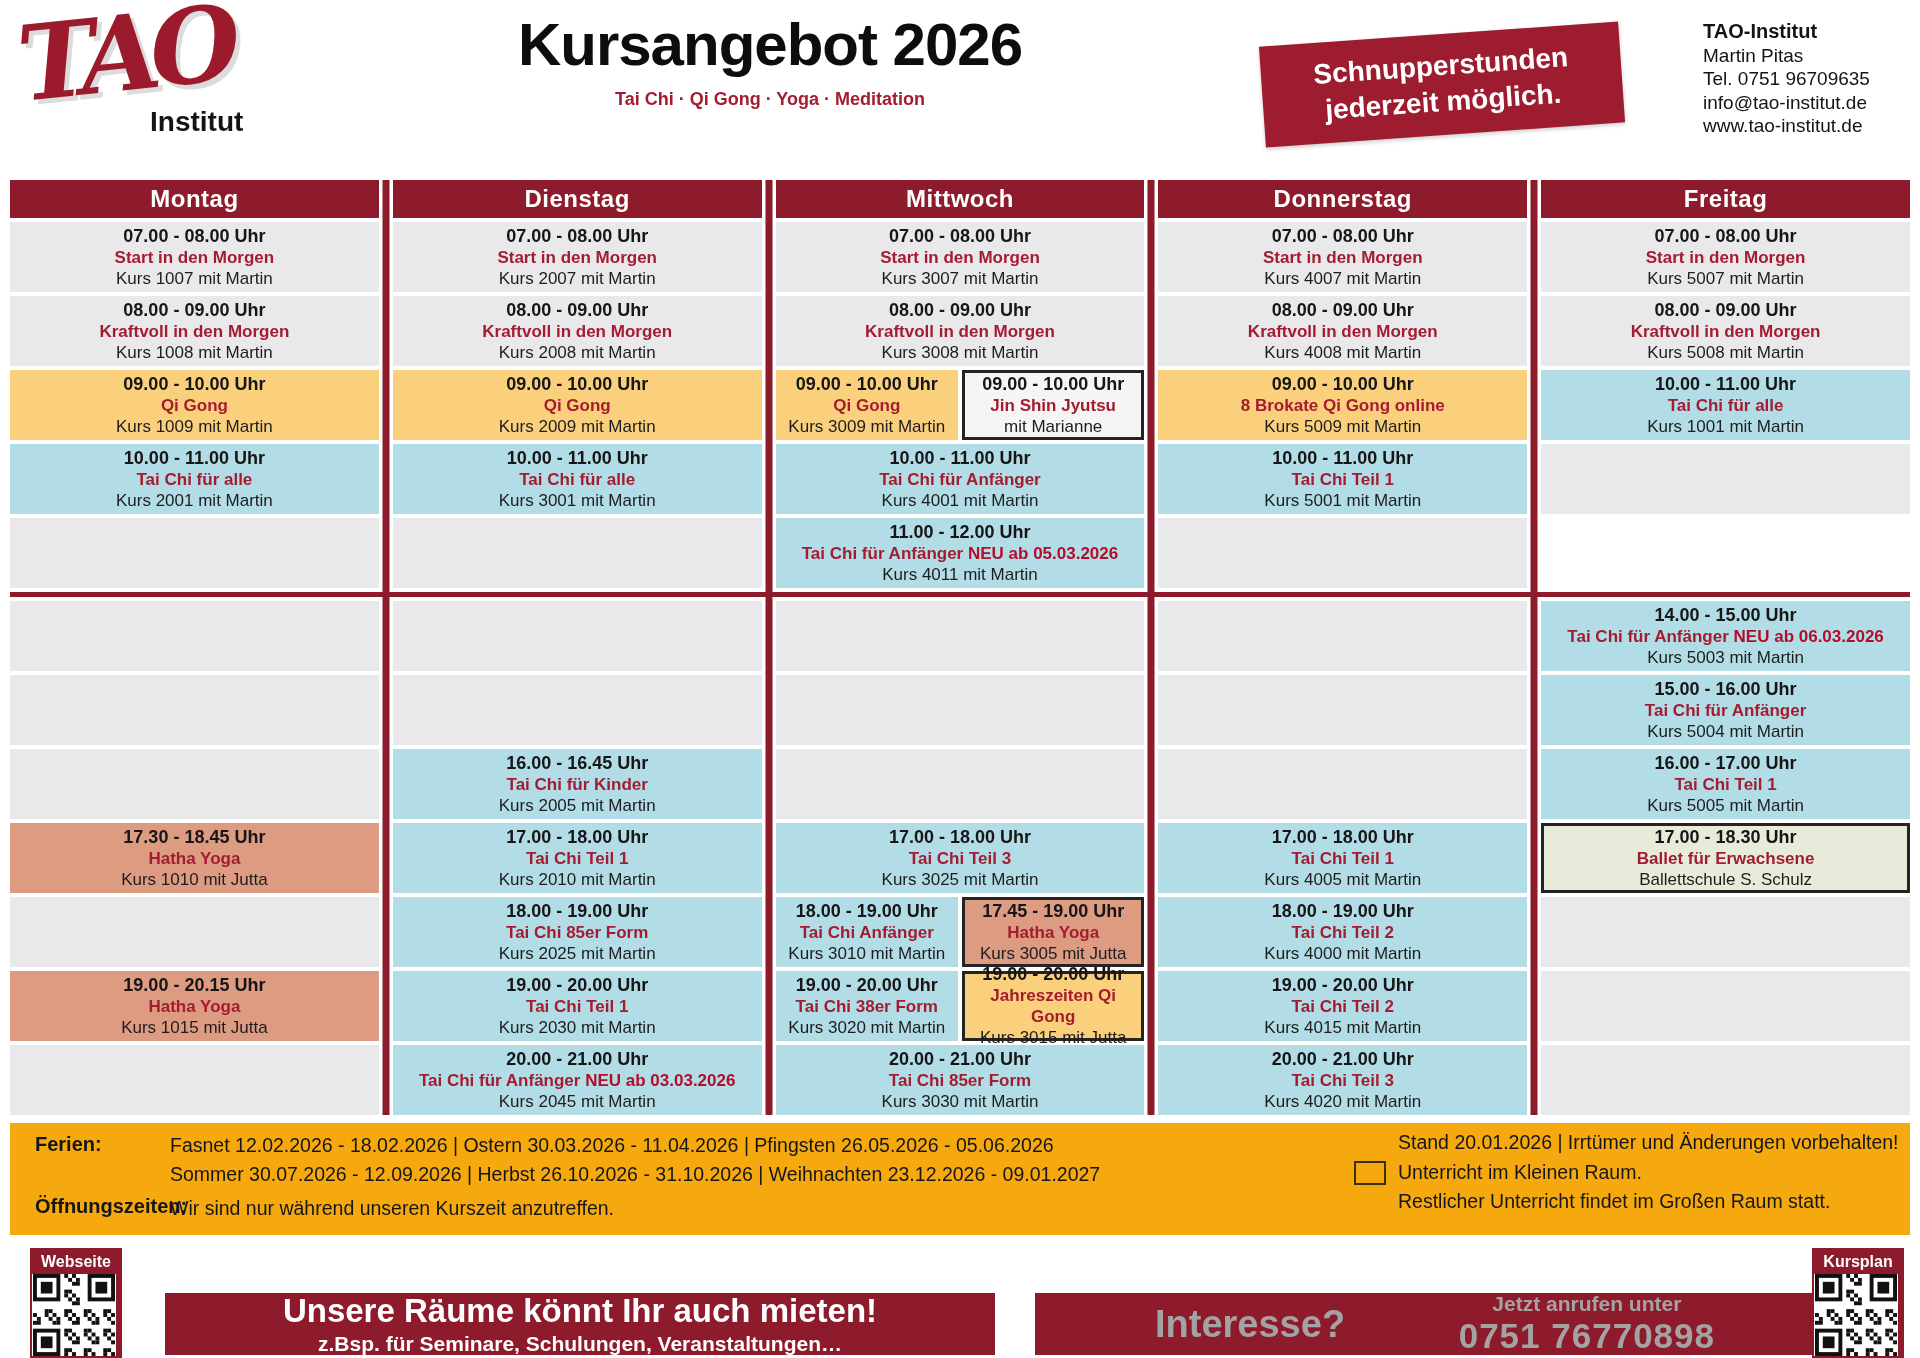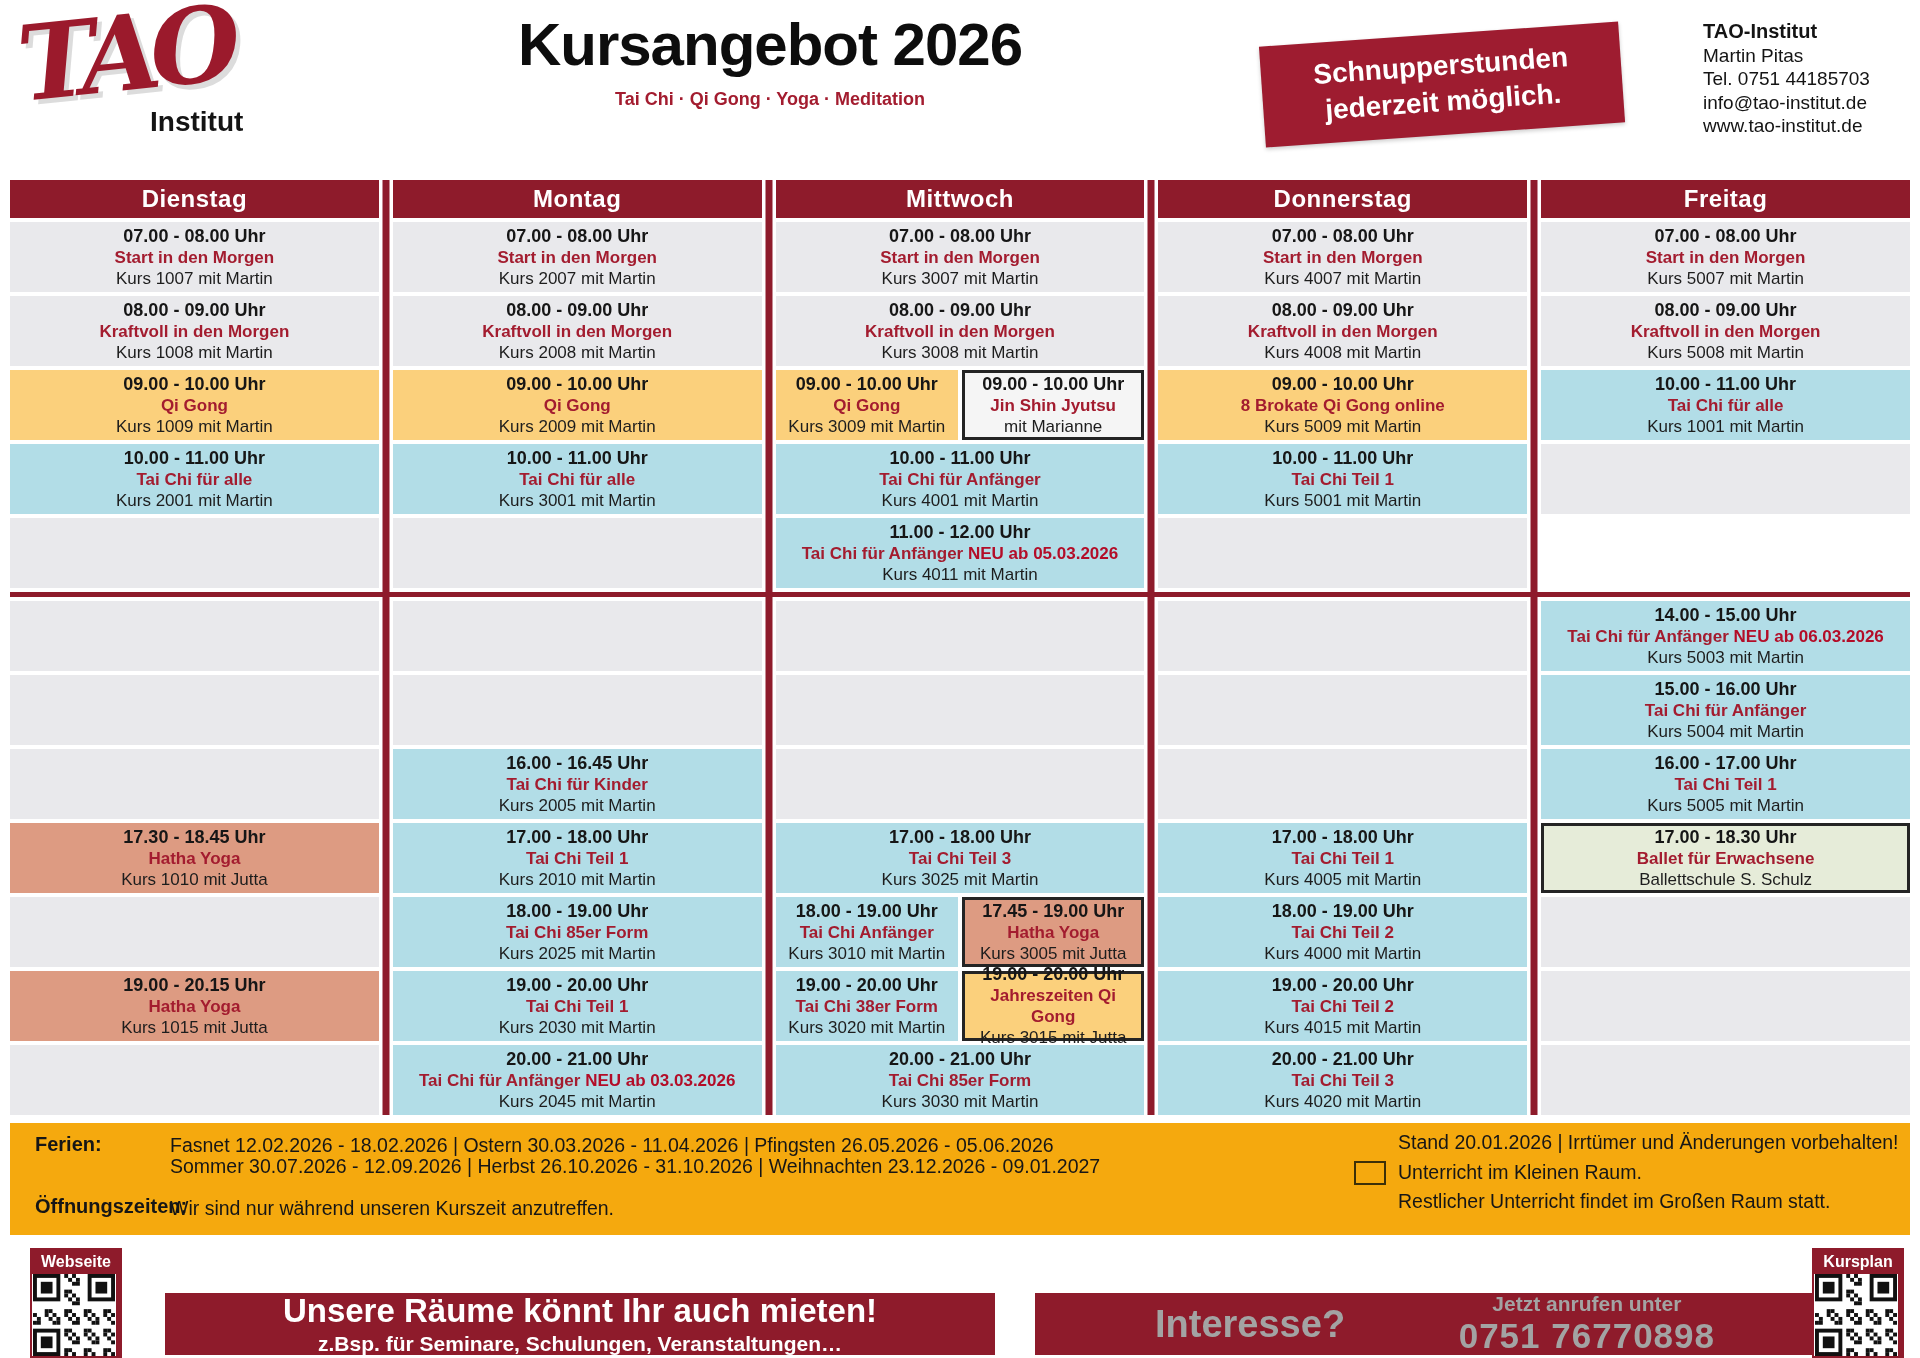--- a/index.html
+++ b/index.html
@@ -46,21 +46,21 @@
   .split{display:grid;grid-template-columns:1fr 1fr;column-gap:4px;height:70px;padding:0;background:transparent;}
   .split .sub{height:70px;display:flex;flex-direction:column;align-items:center;justify-content:center;
     text-align:center;line-height:21px;padding:2px 4px;}
   .hsep{grid-column:1 / -1;height:5px;background:var(--maroon);}
   .vline{position:absolute;top:0;bottom:0;width:7px;background:var(--maroon);transform:translateX(-50%);}
 
   
   .ferien{position:relative;margin:8px 10px 0;width:1900px;height:112px;background:var(--orange);color:#161616;}
   .ferien .lbl{position:absolute;font-weight:bold;font-size:20px;}
   .ferien .txt{position:absolute;font-size:19.5px;}
-  .f-lbl1{left:25px;top:10px;} .f-line1{left:160px;top:11px;} .f-line2{left:160px;top:32px;}
+  .f-lbl1{left:25px;top:10px;} .f-line1{left:160px;top:11px;} .f-line2{left:160px;top:40px;}
   .f-lbl2{left:25px;top:72px;} .f-line3{left:160px;top:74px;}
   .f-r1{left:1388px;top:8px;} .f-r2{left:1388px;top:38px;} .f-r3{left:1388px;top:67px;}
   .legend-box{position:absolute;left:1344px;top:38px;width:32px;height:24px;border:2.5px solid #3c3008;background:transparent;}
 
   
   .bottom{position:absolute;left:0;top:1243px;width:1920px;height:112px;}
   .qrbox{position:absolute;top:5px;width:92px;height:112px;background:var(--maroon);padding:2px;text-align:center;}
   .qrbox.left{left:30px;} .qrbox.right{left:1812px;}
   .qrbox .qlabel{color:#fff;font-weight:bold;font-size:16px;line-height:24px;}
   .qrbox svg{background:#fff;width:84px;height:82px;display:block;}
@@ -91,30 +91,30 @@
       <div class="t1">Kursangebot 2026</div>
       <div class="t2">Tai Chi · Qi Gong · Yoga · Meditation</div>
     </div>
     <div class="ribbon">
       <div>Schnupperstunden</div>
       <div>jederzeit möglich.</div>
     </div>
     <div class="contact">
       <div class="cname">TAO-Institut</div>
       <div>Martin Pitas</div>
-      <div>Tel. 0751 44185703</div>
+      <div>Tel. 0751 96709635</div>
       <div>info@tao-institut.de</div>
       <div>www.tao-institut.de</div>
     </div>
   </div>
 
   <div class="table-wrap">
     <div class="sched" id="schedule">
+        <div class="day-header">Montag</div>
         <div class="day-header">Dienstag</div>
-        <div class="day-header">Montag</div>
         <div class="day-header">Mittwoch</div>
         <div class="day-header">Donnerstag</div>
         <div class="day-header">Freitag</div>
         <div class="cell v-gray">
           <div class="t">07.00 - 08.00 Uhr</div>
           <div class="n">Start in den Morgen</div>
           <div class="i">Kurs 1007 mit Martin</div>
         </div>
         <div class="cell v-gray">
           <div class="t">07.00 - 08.00 Uhr</div>

